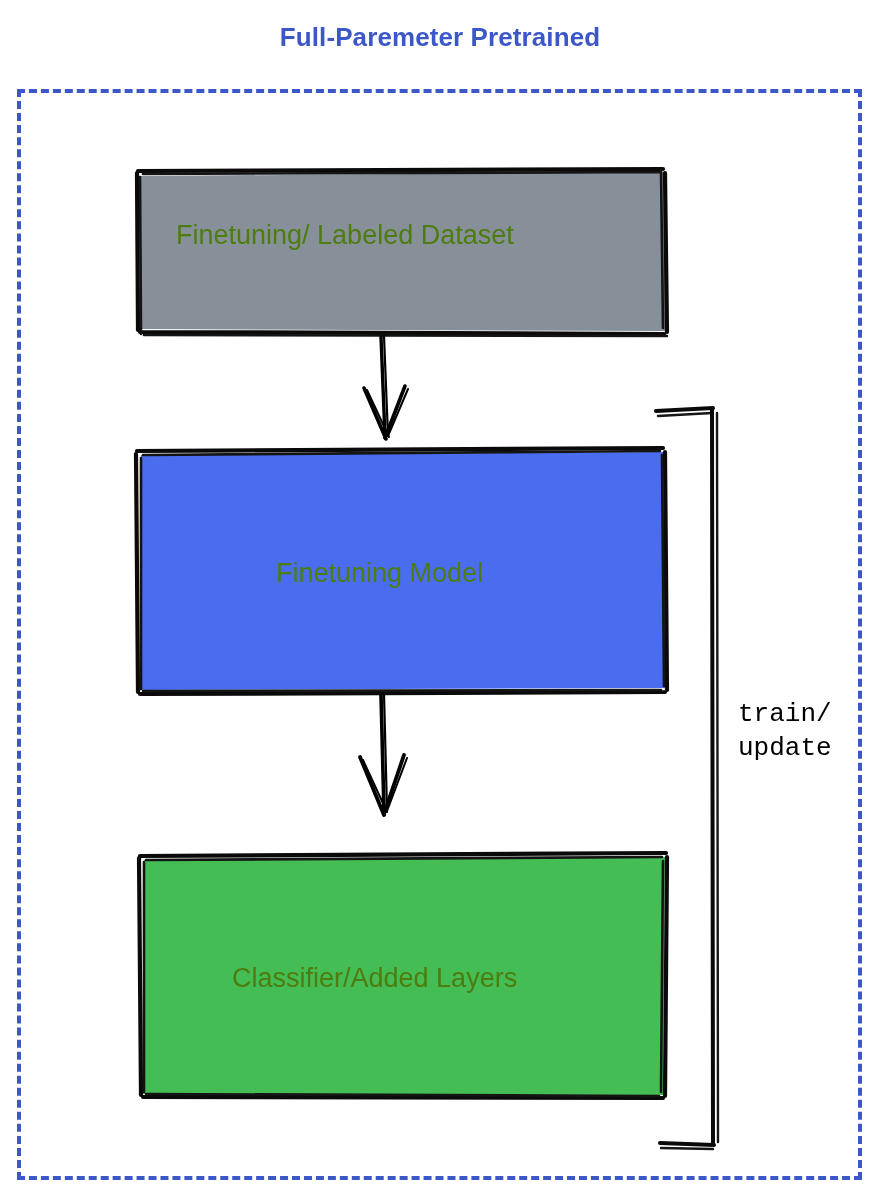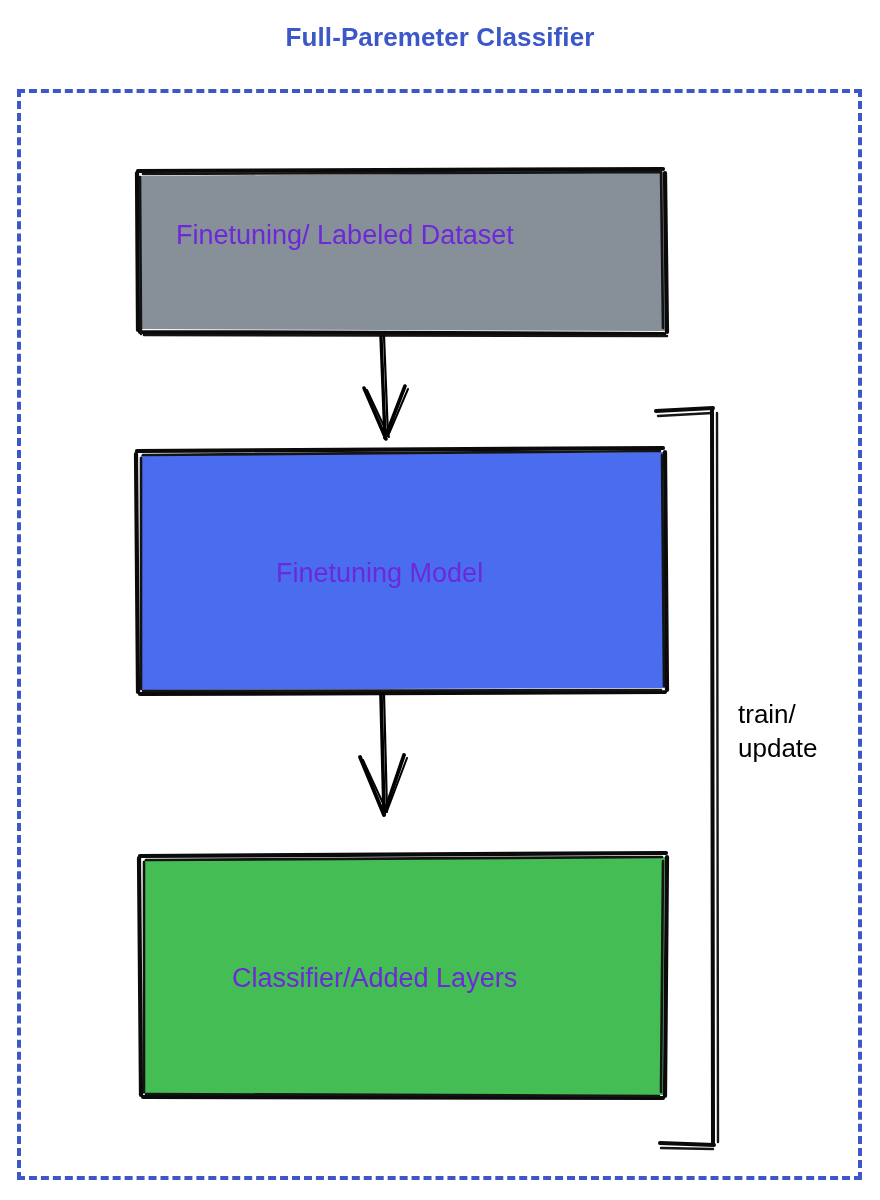--- a/index.html
+++ b/index.html
@@ -54,21 +54,21 @@
     position: absolute;
     left: 0; top: 0;
     width: 880px;
     height: 1200px;
     pointer-events: none;
   }
 
   
   .node-label {
     position: absolute;
-    color: #6d28d9;
+    color: #4d7c0f;
     font-size: 27px;
     font-family: "Liberation Sans", sans-serif;
     white-space: nowrap;
     line-height: 1.15;
   }
   #label-dataset {
     left: 176px;
     top: 220px;
   }
   #label-pretrained {
@@ -77,35 +77,35 @@
   }
   #label-classifier {
     left: 232px;
     top: 963px;
   }
 
   .edge-label {
     position: absolute;
     color: #000000;
     font-size: 26px;
-    font-family: Liberation Sans, sans-serif;
+    font-family: Liberation Mono, monospace;
     line-height: 1.30;
     white-space: pre;
   }
   #label-train-update {
     left: 738px;
     top: 698px;
   }
 </style>
 </head>
 <body>
 
 <div id="diagram-root">
 
-  <div class="diagram-title">Full-Paremeter Classifier</div>
+  <div class="diagram-title">Full-Paremeter Pretrained</div>
 
   <div class="dashed-frame"></div>
 
   <svg class="sketch-layer" viewBox="0 0 880 1200" xmlns="http://www.w3.org/2000/svg">
 
     <g>
 
       <path d="M141,176 L664,172 L666,331 L140,329 Z" fill="#878f99" stroke="none"></path>
 
       <path d="M138,171 L663,169 M665,173 L667,332 M664,334 L140,332 M138,330 L137,173" fill="none" stroke="#0a0a0a" stroke-width="4.2" stroke-linecap="round"></path>

